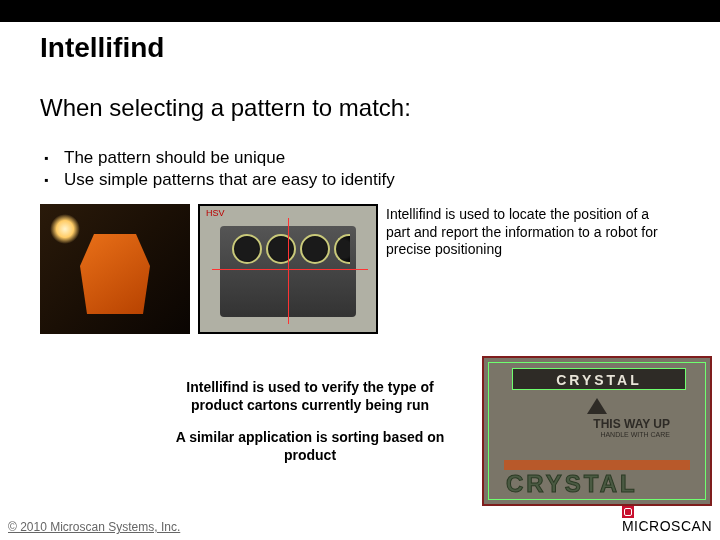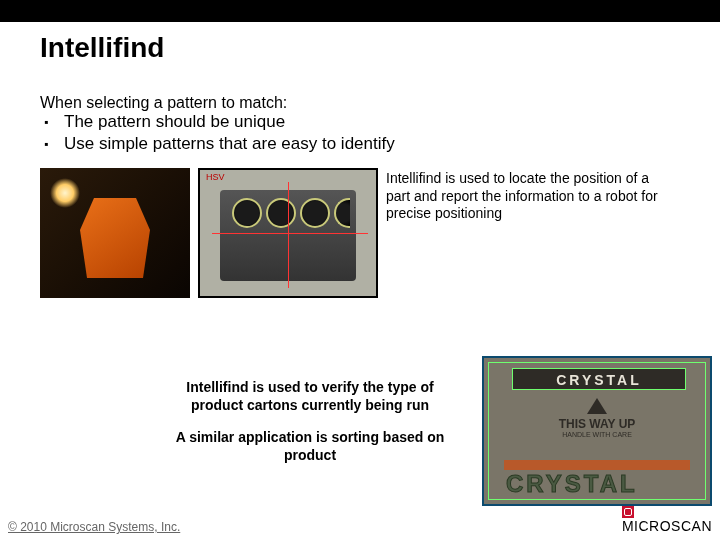--- a/index.html
+++ b/index.html
@@ -19,23 +19,23 @@
   .content {
     padding: 10px 40px 0 40px;
   }
   .title {
     font-size: 28px;
     font-weight: bold;
     color: #000;
     margin-bottom: 30px;
   }
   .subhead {
-    font-size: 16px;
-    color: #000;
-    margin-bottom: 0;
+    font-size: 24px;
+    color: #000;
+    margin-bottom: 26px;
   }
   .bullets {
     list-style: none;
     padding-left: 24px;
     margin-bottom: 14px;
   }
   .bullets li {
     font-size: 17px;
     color: #000;
     margin-bottom: 2px;
@@ -139,21 +139,21 @@
     top: 72px;
     width: 300px;
   }
   .img-carton {
     position: absolute;
     right: 8px;
     top: 0;
     width: 230px;
     height: 150px;
     background: #7a7568;
-    border: 2px solid #0c4a6e;
+    border: 2px solid #7f1d1d;
   }
   .img-carton .locframe {
     position:absolute; left:4px; top:4px; right:4px; bottom:4px;
     border:1px solid #6fff6f;
   }
   .img-carton .label1 {
     position: absolute;
     left: 28px; top: 10px;
     width: 174px; height: 22px;
     background: #2e2b26;
@@ -171,21 +171,21 @@
     transform: translateX(-50%);
     width: 0; height: 0;
     border-left: 10px solid transparent;
     border-right: 10px solid transparent;
     border-bottom: 16px solid #2e2b26;
   }
   .img-carton .wayup {
     position: absolute;
     left: 40px; top: 60px;
     right: 40px;
-    text-align: center;
+    text-align: right;
     color: #2e2b26;
     font-size: 12px;
     font-weight: bold;
     line-height: 1.1;
   }
   .img-carton .wayup .small { font-size: 7px; font-weight: normal; display:block; }
   .img-carton .bottom-tag {
     position:absolute; left:20px; bottom:34px; right:20px; height:10px;
     background:#b8592a;
   }

